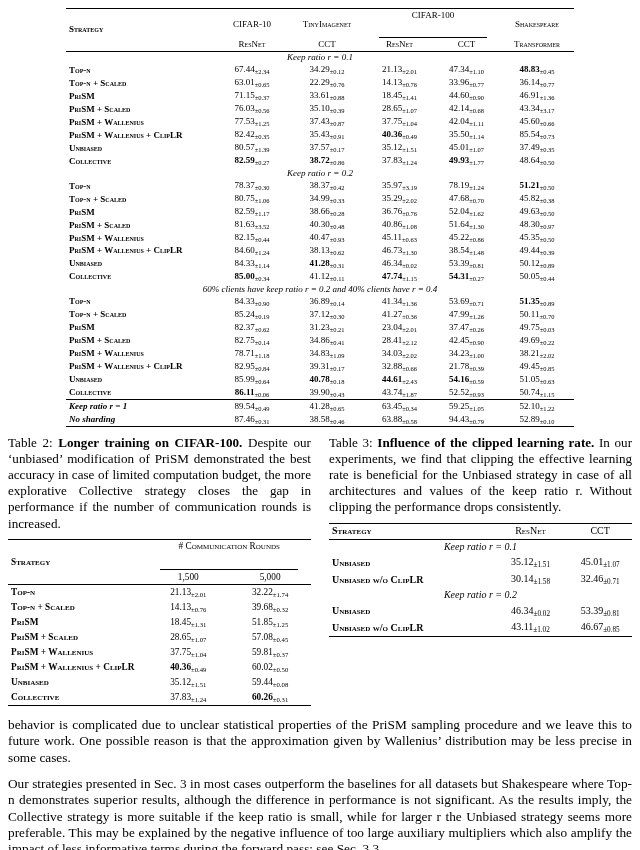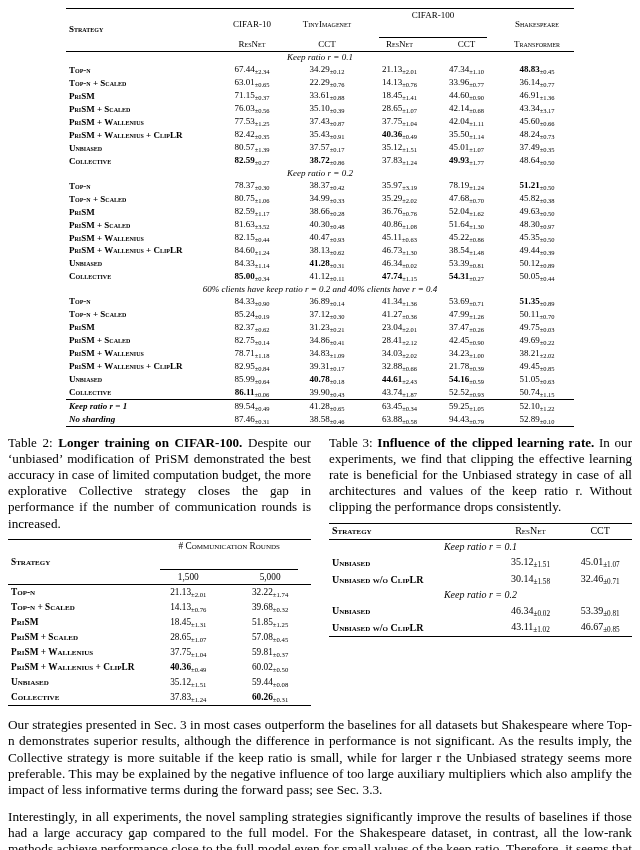--- a/index.html
+++ b/index.html
@@ -116,21 +116,21 @@
           <td class="num"><span class="val">37.75</span><span class="pm">±1.04</span></td>
           <td class="num"><span class="val">42.04</span><span class="pm">±1.11</span></td>
           <td class="num"><span class="val">45.60</span><span class="pm">±0.66</span></td>
         </tr>
         <tr>
           <td class="lab sc ind">PriSM + Wallenius + ClipLR</td>
           <td class="num"><span class="val">82.42</span><span class="pm">±0.35</span></td>
           <td class="num"><span class="val">35.43</span><span class="pm">±0.91</span></td>
           <td class="num b"><span class="val">40.36</span><span class="pm">±0.49</span></td>
           <td class="num"><span class="val">35.50</span><span class="pm">±1.14</span></td>
-          <td class="num"><span class="val">48.24</span><span class="pm">±0.73</span></td>
+          <td class="num"><span class="val">85.54</span><span class="pm">±0.73</span></td>
         </tr>
         <tr>
           <td class="lab sc ind">Unbiased</td>
           <td class="num"><span class="val">80.57</span><span class="pm">±1.39</span></td>
           <td class="num"><span class="val">37.57</span><span class="pm">±0.17</span></td>
           <td class="num"><span class="val">35.12</span><span class="pm">±1.51</span></td>
           <td class="num"><span class="val">45.01</span><span class="pm">±1.07</span></td>
           <td class="num"><span class="val">37.49</span><span class="pm">±0.35</span></td>
         </tr>
         <tr>
@@ -411,17 +411,18 @@
               <td class="lab sc ind">Unbiased w/o ClipLR</td>
               <td class="num"><span class="val">43.11</span><span class="pm">±1.02</span></td>
               <td class="num"><span class="val">46.67</span><span class="pm">±0.85</span></td>
             </tr>
           </tbody>
       </table>
     </div>
   </div>
 
   <div class="body-text">
+    <p>behavior is complicated due to unclear statistical properties of the PriSM sampling procedure and we leave this to future work. One possible reason is that the approximation given by Wallenius’ distribution may be less precise in some cases.</p>
     <p>Our strategies presented in Sec. 3 in most cases outperform the baselines for all datasets but Shakespeare where Top-n demonstrates superior results, although the difference in performance is not significant. As the results imply, the Collective strategy is more suitable if the keep ratio is small, while for larger r the Unbiased strategy seems more preferable. This may be explained by the negative influence of too large auxiliary multipliers which also amplify the impact of less informative terms during the forward pass; see Sec. 3.3.</p>
     <p>Interestingly, in all experiments, the novel sampling strategies significantly improve the results of baselines if those had a large accuracy gap compared to the full model. For the Shakespeare dataset, in contrast, all the low-rank methods achieve performance close to the full model even for small values of the keep ratio. Therefore, it seems that the performance on Shakespeare is determined more by the properties of the data split and the corresponding federated setup than by the training strategy.</p>
   </div>
 
 </div>
 
 </body></html>

